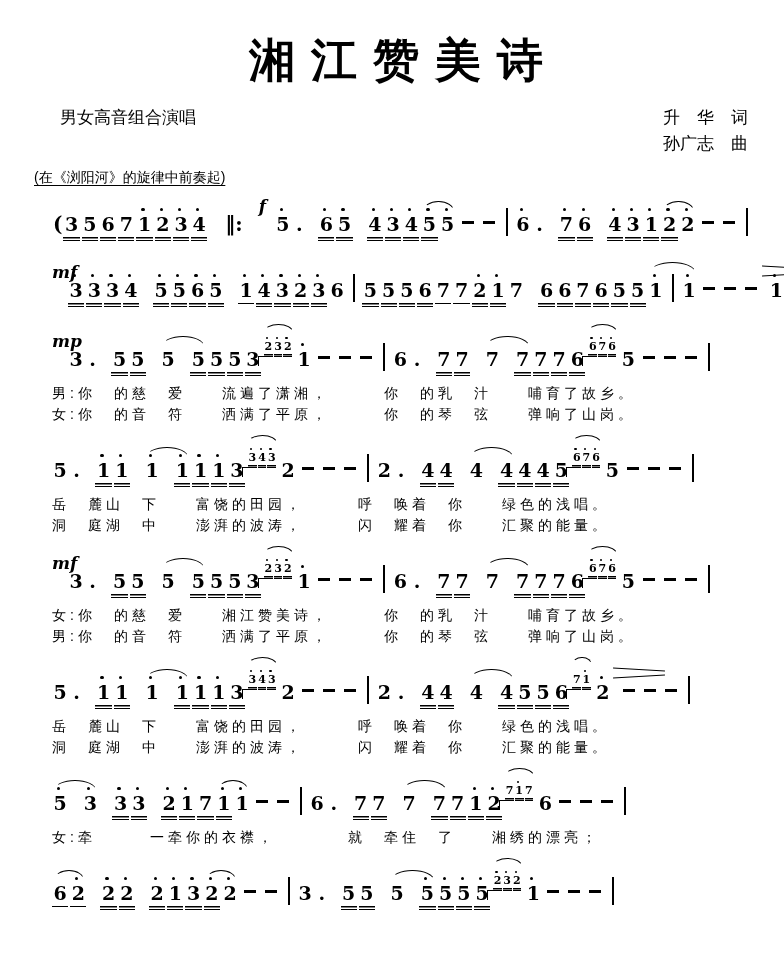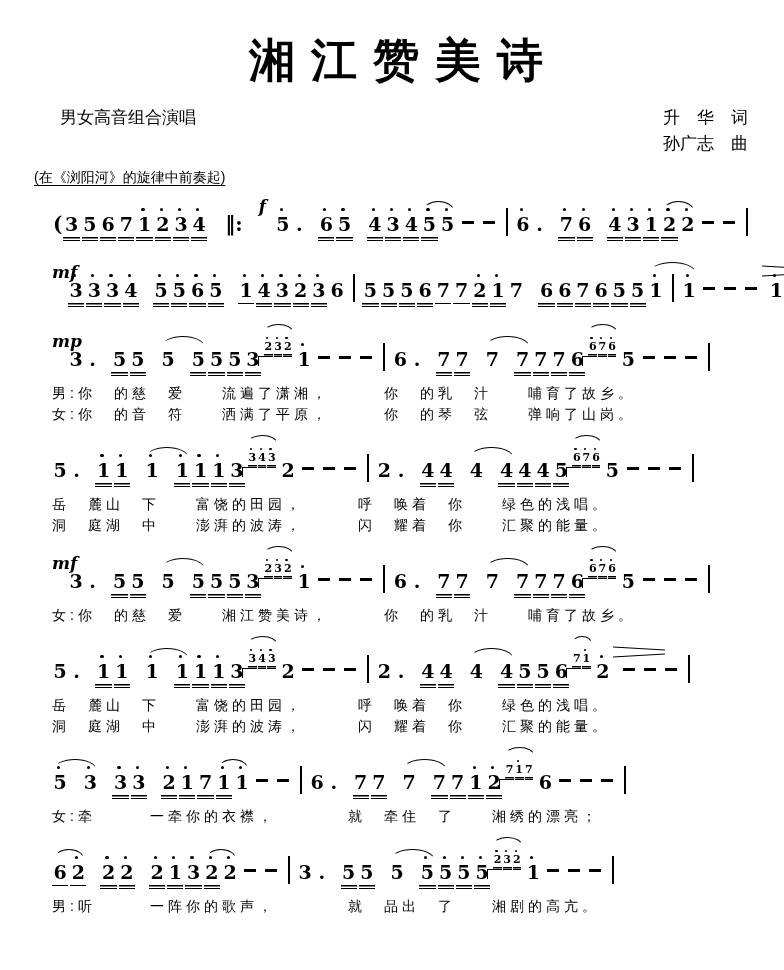--- a/index.html
+++ b/index.html
@@ -94,28 +94,28 @@
         <div class="lrow">女:你　的音　符　　洒满了平原，　　　你　的琴　弦　　弹响了山岗。</div>
       </div>
       <div class="sys">
         <div class="nrow"><span class="nt">5 .</span><span class="sp"></span><span class="nt hi u2">1</span><span class="nt hi u2">1</span><span class="sp"></span><span class="slur"><span class="nt hi">1</span><span class="sp"></span><span class="nt hi u2">1</span></span><span class="nt hi u2">1</span><span class="nt hi u2">1</span><span class="nt u2">3</span><span class="grace"><span class="nt u2 hi">3</span><span class="nt u2 hi">4</span><span class="nt u2 hi">3</span></span><span class="nt">2</span><span class="dash"></span><span class="dash"></span><span class="dash"></span><span class="bar"></span><span class="nt">2 .</span><span class="sp"></span><span class="nt u2">4</span><span class="nt u2">4</span><span class="sp"></span><span class="slur"><span class="nt">4</span><span class="sp"></span><span class="nt u2">4</span></span><span class="nt u2">4</span><span class="nt u2">4</span><span class="nt u2">5</span><span class="grace"><span class="nt u2 hi">6</span><span class="nt u2 hi">7</span><span class="nt u2 hi">6</span></span><span class="nt">5</span><span class="dash"></span><span class="dash"></span><span class="dash"></span><span class="bar"></span></div>
         <div class="lrow">岳　麓山　下　　富饶的田园，　　　呼　唤着　你　　绿色的浅唱。</div>
         <div class="lrow">洞　庭湖　中　　澎湃的波涛，　　　闪　耀着　你　　汇聚的能量。</div>
       </div>
       <div class="sys">
         <div class="nrow"><span class="dyn">mf</span><span class="nt">3 .</span><span class="sp"></span><span class="nt u2">5</span><span class="nt u2">5</span><span class="sp"></span><span class="slur"><span class="nt">5</span><span class="sp"></span><span class="nt u2">5</span></span><span class="nt u2">5</span><span class="nt u2">5</span><span class="nt u2">3</span><span class="grace"><span class="nt u2 hi">2</span><span class="nt u2 hi">3</span><span class="nt u2 hi">2</span></span><span class="nt hi">1</span><span class="dash"></span><span class="dash"></span><span class="dash"></span><span class="bar"></span><span class="nt">6 .</span><span class="sp"></span><span class="nt u2">7</span><span class="nt u2">7</span><span class="sp"></span><span class="slur"><span class="nt">7</span><span class="sp"></span><span class="nt u2">7</span></span><span class="nt u2">7</span><span class="nt u2">7</span><span class="nt u2">6</span><span class="grace"><span class="nt u2 hi">6</span><span class="nt u2 hi">7</span><span class="nt u2 hi">6</span></span><span class="nt">5</span><span class="dash"></span><span class="dash"></span><span class="dash"></span><span class="bar"></span></div>
         <div class="lrow">女:你　的慈　爱　　湘江赞美诗，　　　你　的乳　汁　　哺育了故乡。</div>
+        <div class="lrow">男:你　的音　符　　洒满了平原，　　　你　的琴　弦　　弹响了山岗。</div>
       </div>
       <div class="sys">
         <div class="nrow"><span class="nt">5 .</span><span class="sp"></span><span class="nt hi u2">1</span><span class="nt hi u2">1</span><span class="sp"></span><span class="slur"><span class="nt hi">1</span><span class="sp"></span><span class="nt hi u2">1</span></span><span class="nt hi u2">1</span><span class="nt hi u2">1</span><span class="nt u2">3</span><span class="grace"><span class="nt u2 hi">3</span><span class="nt u2 hi">4</span><span class="nt u2 hi">3</span></span><span class="nt">2</span><span class="dash"></span><span class="dash"></span><span class="dash"></span><span class="bar"></span><span class="nt">2 .</span><span class="sp"></span><span class="nt u2">4</span><span class="nt u2">4</span><span class="sp"></span><span class="slur"><span class="nt">4</span><span class="sp"></span><span class="nt u2">4</span></span><span class="nt u2">5</span><span class="nt u2">5</span><span class="nt u2">6</span><span class="grace"><span class="nt u2">7</span><span class="nt u2 hi">1</span></span><span class="nt hi">2</span><span class="hp"></span><span class="dash"></span><span class="dash"></span><span class="dash"></span><span class="bar"></span></div>
         <div class="lrow">岳　麓山　下　　富饶的田园，　　　呼　唤着　你　　绿色的浅唱。</div>
         <div class="lrow">洞　庭湖　中　　澎湃的波涛，　　　闪　耀着　你　　汇聚的能量。</div>
       </div>
       <div class="sys">
         <div class="nrow"><span class="slur"><span class="nt hi">5</span><span class="sp"></span><span class="nt hi">3</span></span><span class="sp"></span><span class="nt hi u2">3</span><span class="nt hi u2">3</span><span class="sp"></span><span class="nt hi u2">2</span><span class="nt hi u2">1</span><span class="nt u2">7</span><span class="slur"><span class="nt hi u2">1</span><span class="nt hi">1</span></span><span class="dash"></span><span class="dash"></span><span class="bar"></span><span class="nt">6 .</span><span class="sp"></span><span class="nt u2">7</span><span class="nt u2">7</span><span class="sp"></span><span class="slur"><span class="nt">7</span><span class="sp"></span><span class="nt u2">7</span></span><span class="nt u2">7</span><span class="nt hi u2">1</span><span class="nt hi u2">2</span><span class="grace"><span class="nt u2">7</span><span class="nt u2 hi">1</span><span class="nt u2">7</span></span><span class="nt">6</span><span class="dash"></span><span class="dash"></span><span class="dash"></span><span class="bar"></span></div>
         <div class="lrow">女:牵　　　一牵你的衣襟，　　　　就　牵住　了　　湘绣的漂亮；</div>
       </div>
       <div class="sys">
         <div class="nrow"><span class="slur"><span class="nt u1">6</span><span class="nt hi u1">2</span></span><span class="sp"></span><span class="nt hi u2">2</span><span class="nt hi u2">2</span><span class="sp"></span><span class="nt hi u2">2</span><span class="nt hi u2">1</span><span class="nt hi u2">3</span><span class="slur"><span class="nt hi u2">2</span><span class="nt hi">2</span></span><span class="dash"></span><span class="dash"></span><span class="bar"></span><span class="nt">3 .</span><span class="sp"></span><span class="nt u2">5</span><span class="nt u2">5</span><span class="sp"></span><span class="slur"><span class="nt">5</span><span class="sp"></span><span class="nt hi u2">5</span></span><span class="nt hi u2">5</span><span class="nt hi u2">5</span><span class="nt hi u2">5</span><span class="grace"><span class="nt u2 hi">2</span><span class="nt u2 hi">3</span><span class="nt u2 hi">2</span></span><span class="nt hi">1</span><span class="dash"></span><span class="dash"></span><span class="dash"></span><span class="bar"></span></div>
-        <div class="lrow">男:听　　　一阵你的歌声，　　　　就　品出　了　　湘剧的高亢。</div>
       </div>
     </div>
 </div>
 
 </body></html>

